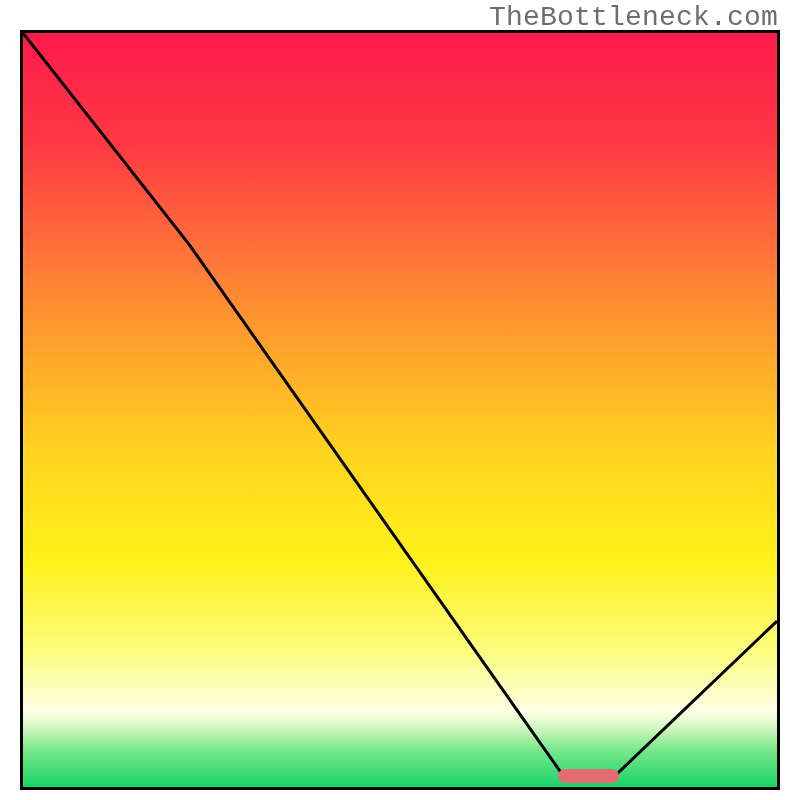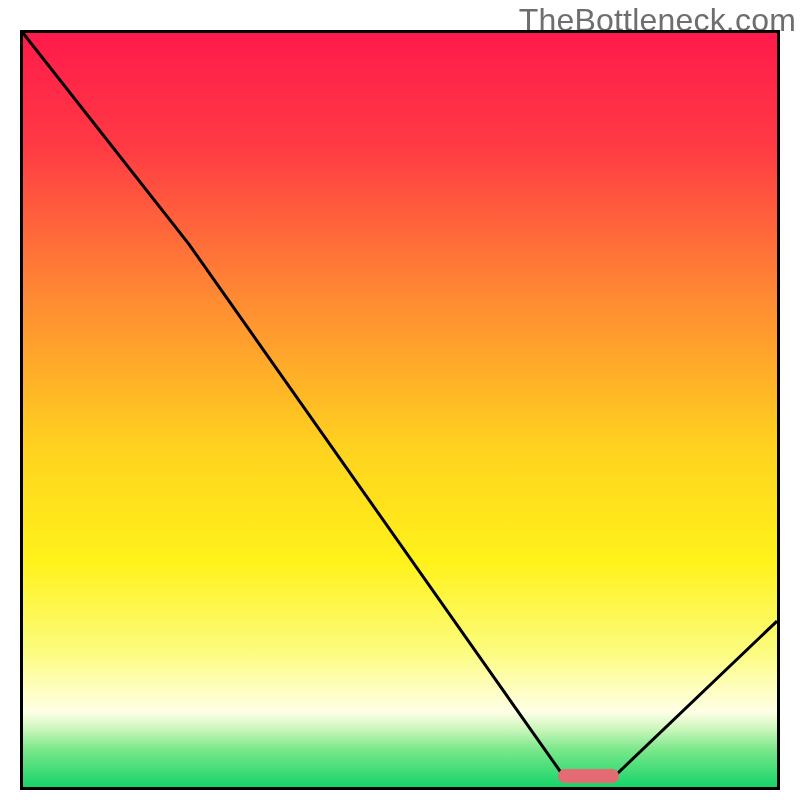--- a/index.html
+++ b/index.html
@@ -11,25 +11,26 @@
     font-family: Arial, Helvetica, sans-serif;
   }
   .wrap {
     position: relative;
     width: 800px;
     height: 800px;
   }
   .watermark {
     position: absolute;
     top: 2px;
-    right: 4px;
-    font-size: 32px;
+    right: 22px;
+    font-size: 28px;
     font-weight: 500;
     color: #6e6e6e;
     letter-spacing: 0.2px;
+    font-family: Liberation Mono, monospace;
   }
   .plotarea {
     position: absolute;
     top: 30px;
     left: 20px;
     width: 760px;
     height: 760px;
     border: 3px solid #000;
     box-sizing: border-box;
     overflow: hidden;

